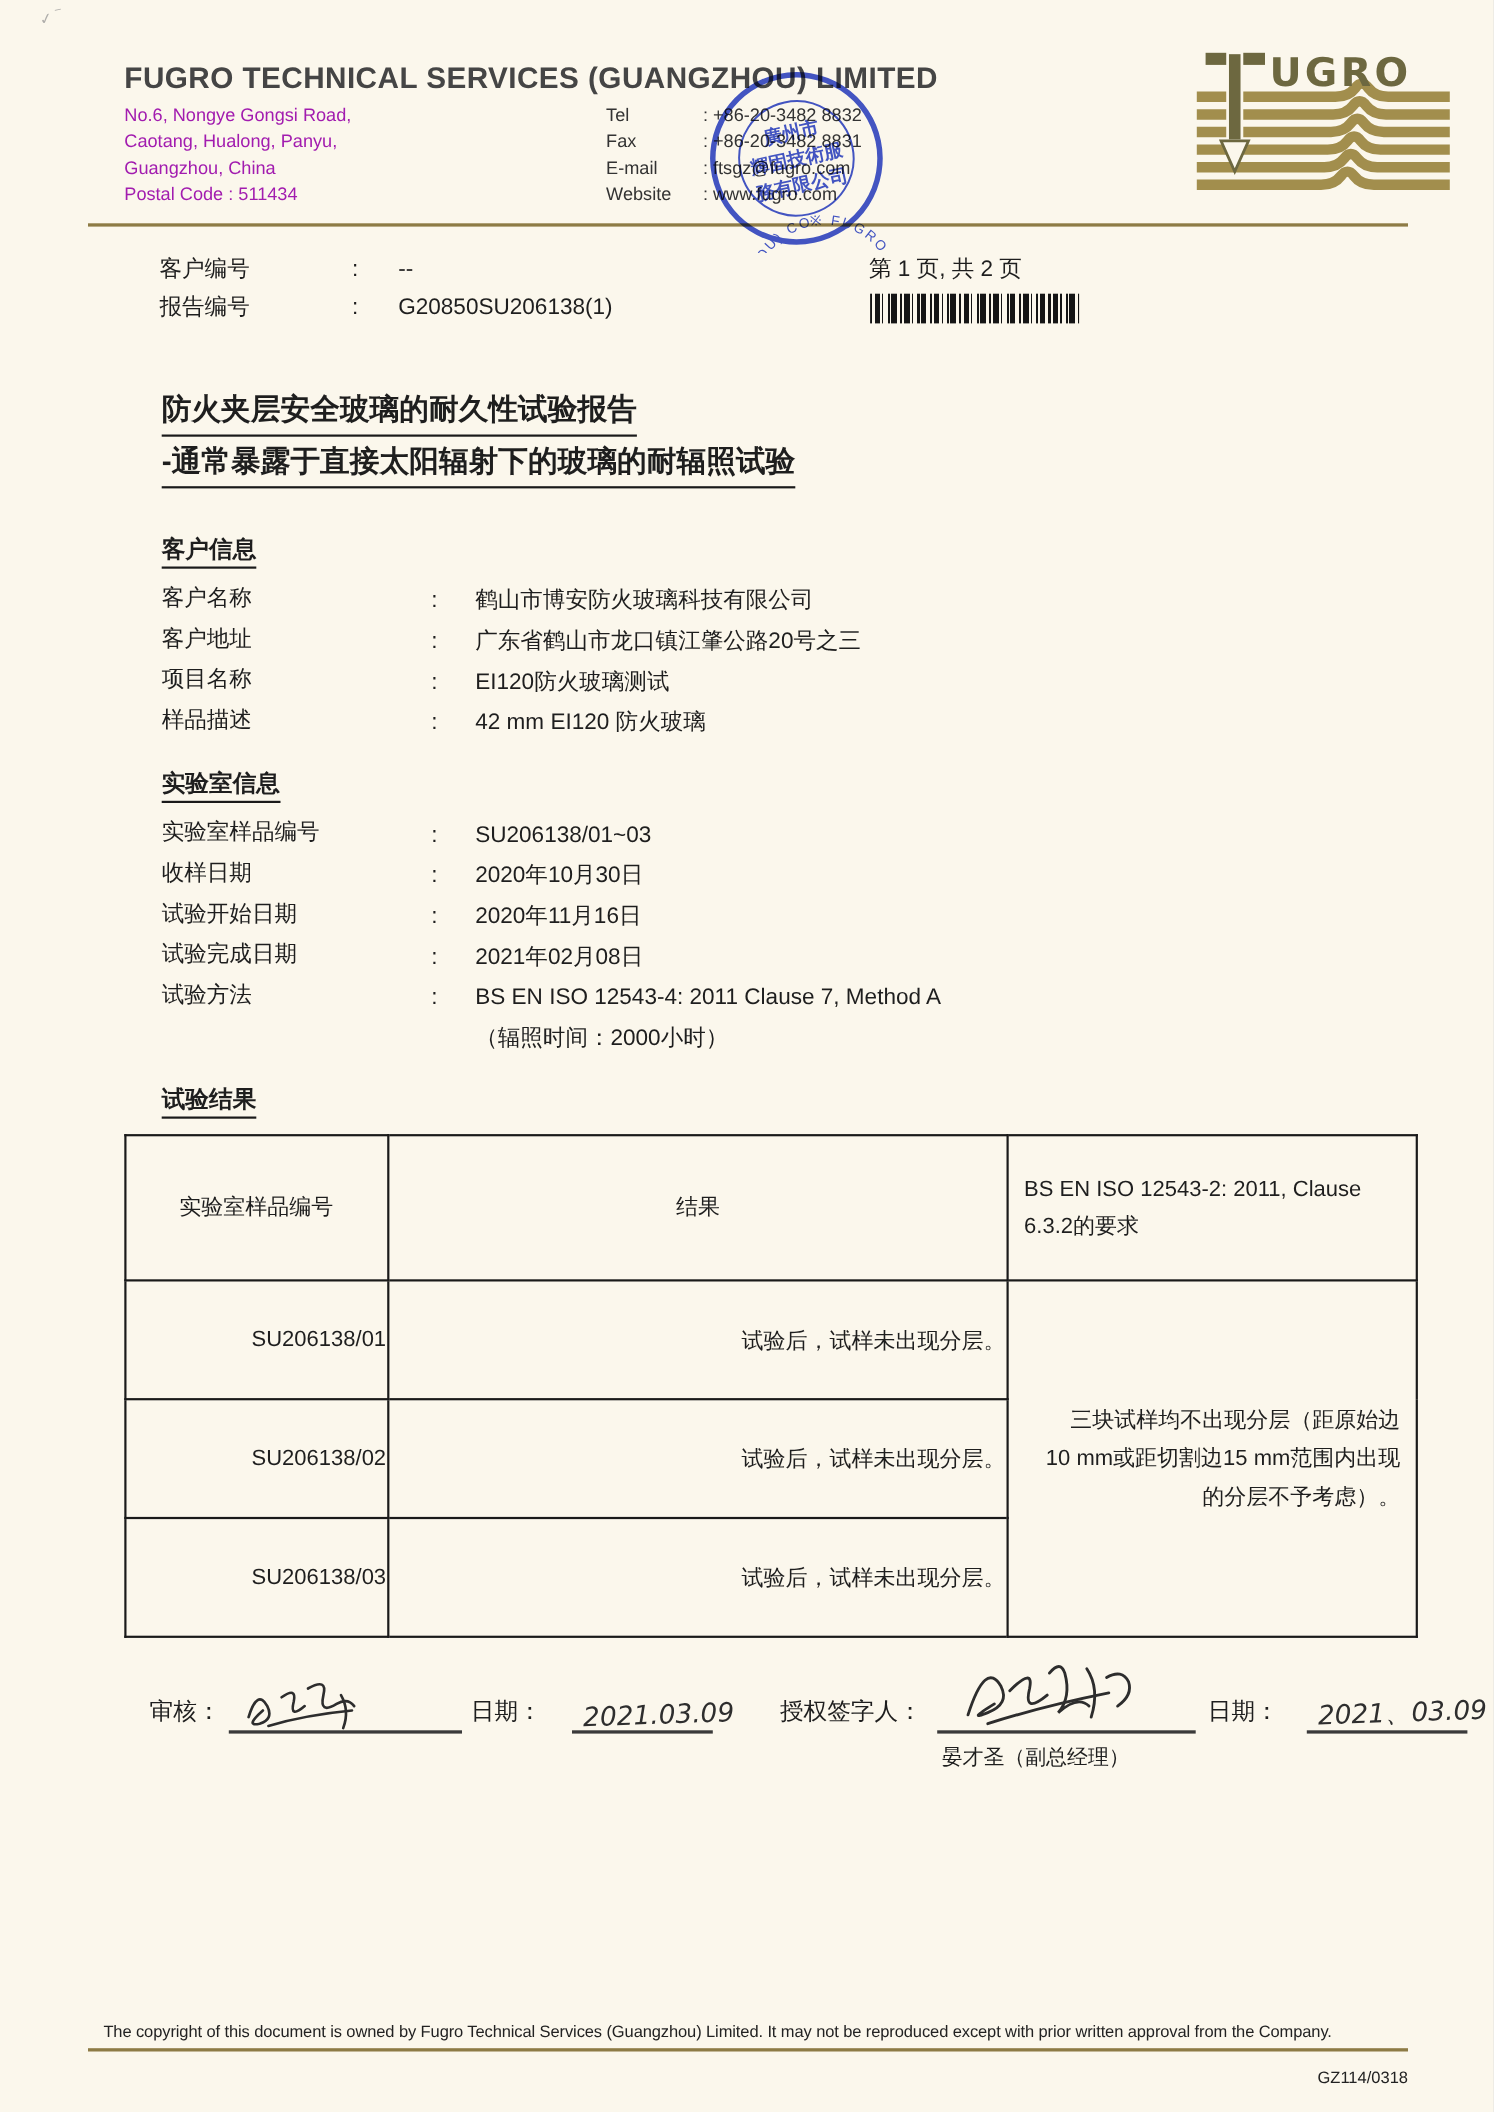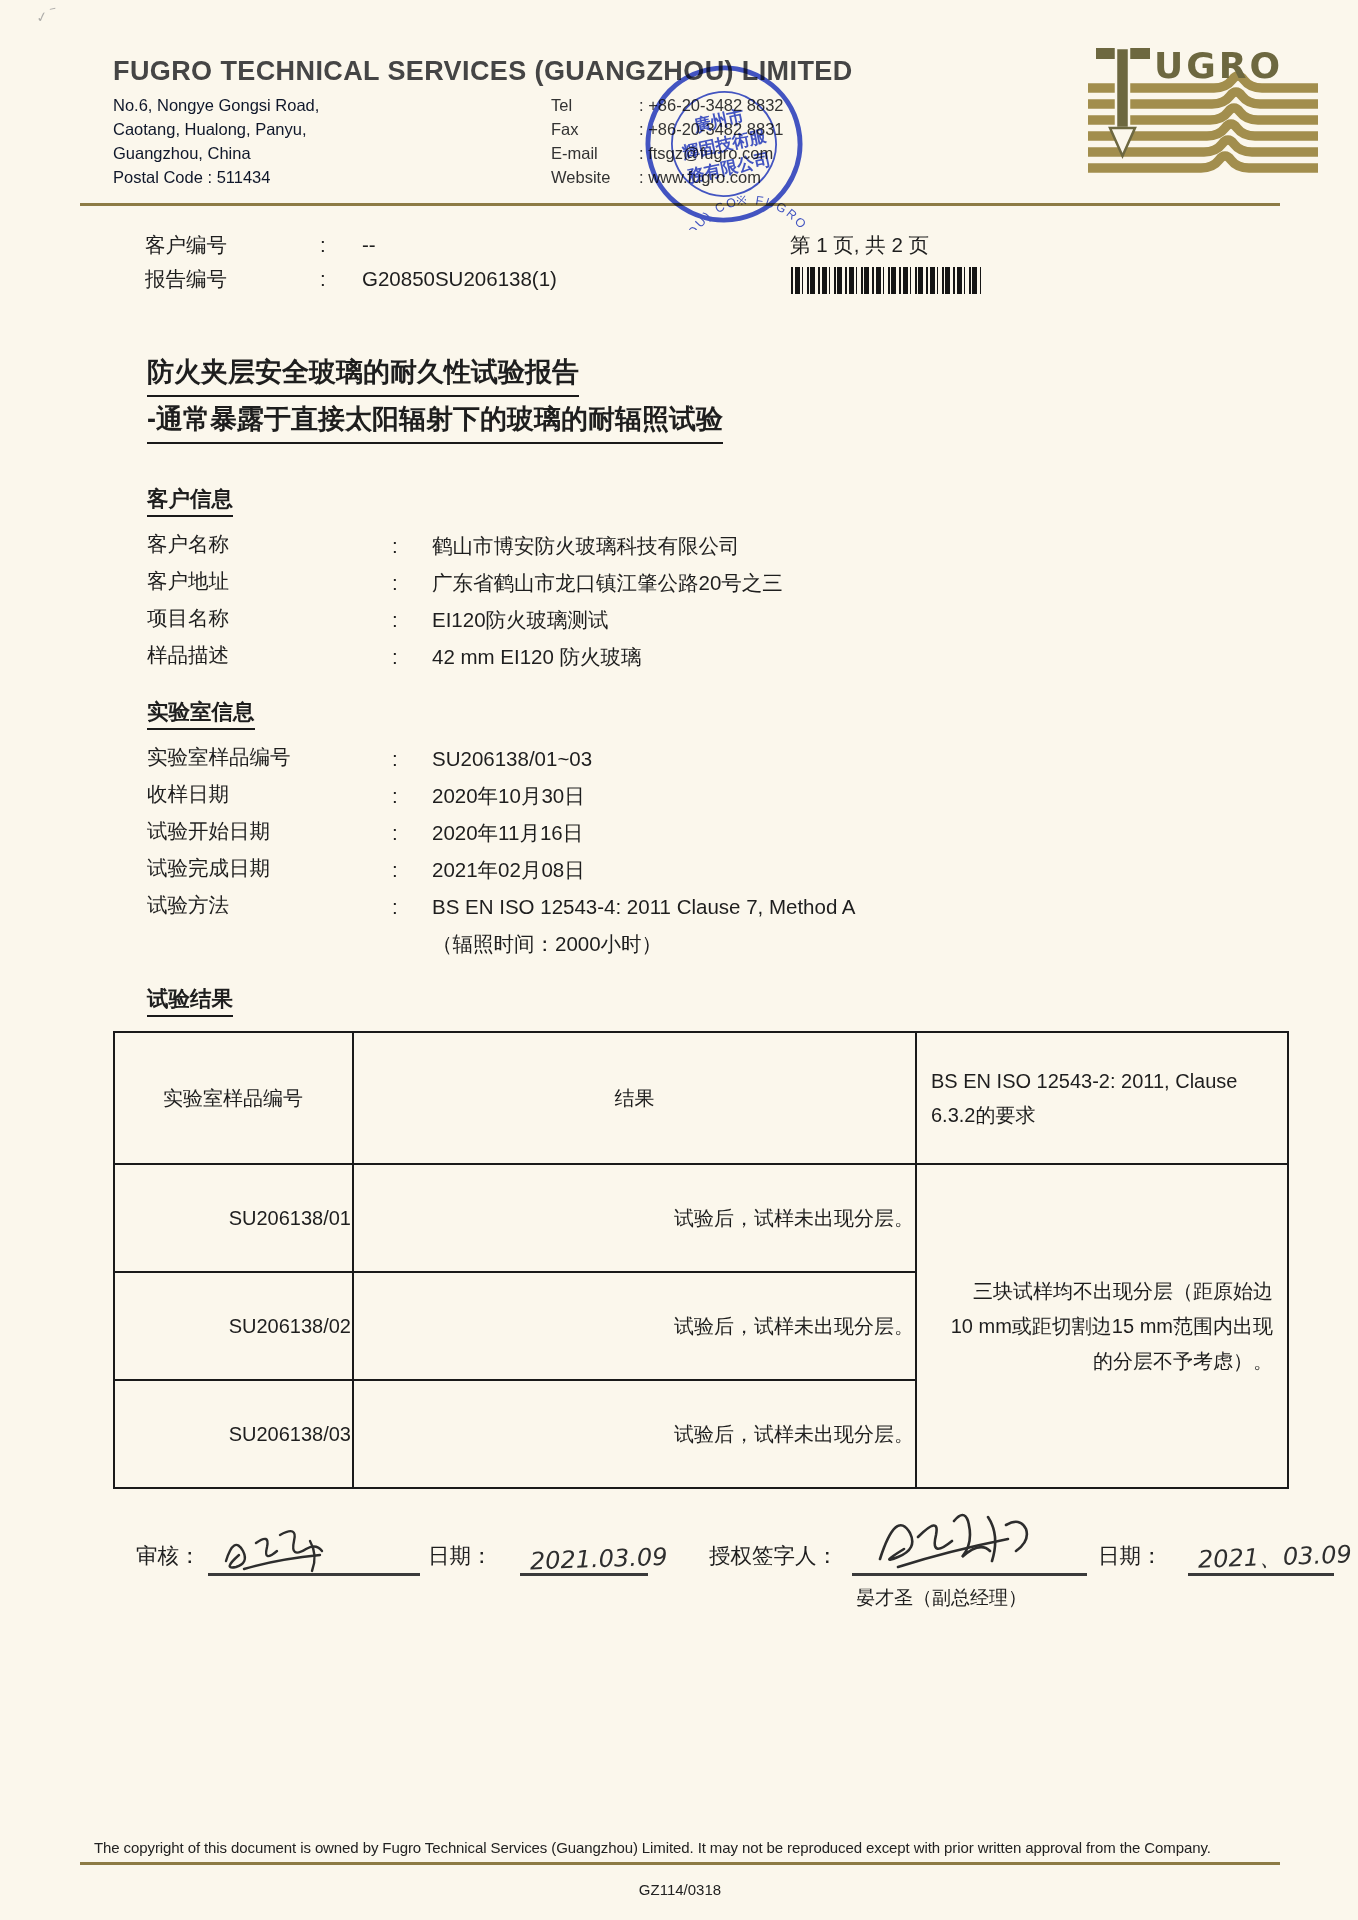--- a/index.html
+++ b/index.html
@@ -10,21 +10,21 @@
     background:#fbf7ec;
     font-family:"Liberation Sans","DejaVu Sans",sans-serif;
     color:#1e1e1e;
     overflow:hidden;
   }
   
   .scan-mark{position:absolute;top:8px;left:36px;color:#8f8f8f;font-size:14px;transform:rotate(-12deg);opacity:.7;}
   .header{position:relative;padding:56px 0 0 113px;}
   .company-name{font-size:27px;font-weight:bold;color:#454545;letter-spacing:.4px;margin:0 0 6px 0;}
   .header-info{display:flex;}
-  .addr-block{font-size:16.5px;line-height:24px;color:#0f172a;width:330px;}
+  .addr-block{font-size:16.5px;line-height:24px;color:#a21caf;width:330px;}
   .contact-block{font-size:16.5px;line-height:24px;color:#333;margin-left:108px;}
   .contact-row{display:flex;}
   .contact-row .clabel{width:88px;}
   .logo{position:absolute;top:36px;left:1086px;}
   .stamp{position:absolute;top:58px;left:638px;mix-blend-mode:multiply;opacity:.9;}
   .gold-rule{height:3px;background:#8d7b45;margin:14px 78px 0 80px;}
   
   .meta{position:relative;margin:22px 78px 16px 145px;height:70px;font-size:20.5px;}
   .meta-row{display:flex;line-height:34px;}
   .meta-row .mlabel{width:175px;}
@@ -62,21 +62,21 @@
   .sig-area{position:relative;height:122px;margin-top:26px;font-size:21.5px;}
   .sig-area .slabel{position:absolute;top:26px;}
   .sigline{position:absolute;top:0;height:58px;border-bottom:3px solid #3a3a3a;}
   .sigline svg{position:absolute;left:6px;bottom:-10px;}
   .hand{position:absolute;left:10px;bottom:0;font-size:24px;font-style:italic;color:#2e2e2e;transform:rotate(-2deg);white-space:nowrap;font-family:"DejaVu Sans",sans-serif;}
   .auth-name{position:absolute;left:856px;top:70px;font-size:19px;}
   
   .footer{position:absolute;left:80px;right:78px;bottom:22px;}
   .copy{font-size:15px;color:#222;margin:0 0 6px 14px;letter-spacing:-0.1px;}
   .footer .gold-rule-f{height:3px;background:#8d7b45;}
-  .form-no{text-align:center;margin-top:16px;font-size:15px;color:#222;}
+  .form-no{text-align:right;margin-top:16px;font-size:15px;color:#222;}
 </style>
 </head>
 <body>
 
 <div class="page">
 
   <div class="scan-mark">✓ ‾</div>
 
   <div class="header">
     <div class="company-name">FUGRO TECHNICAL SERVICES (GUANGZHOU) LIMITED</div>

